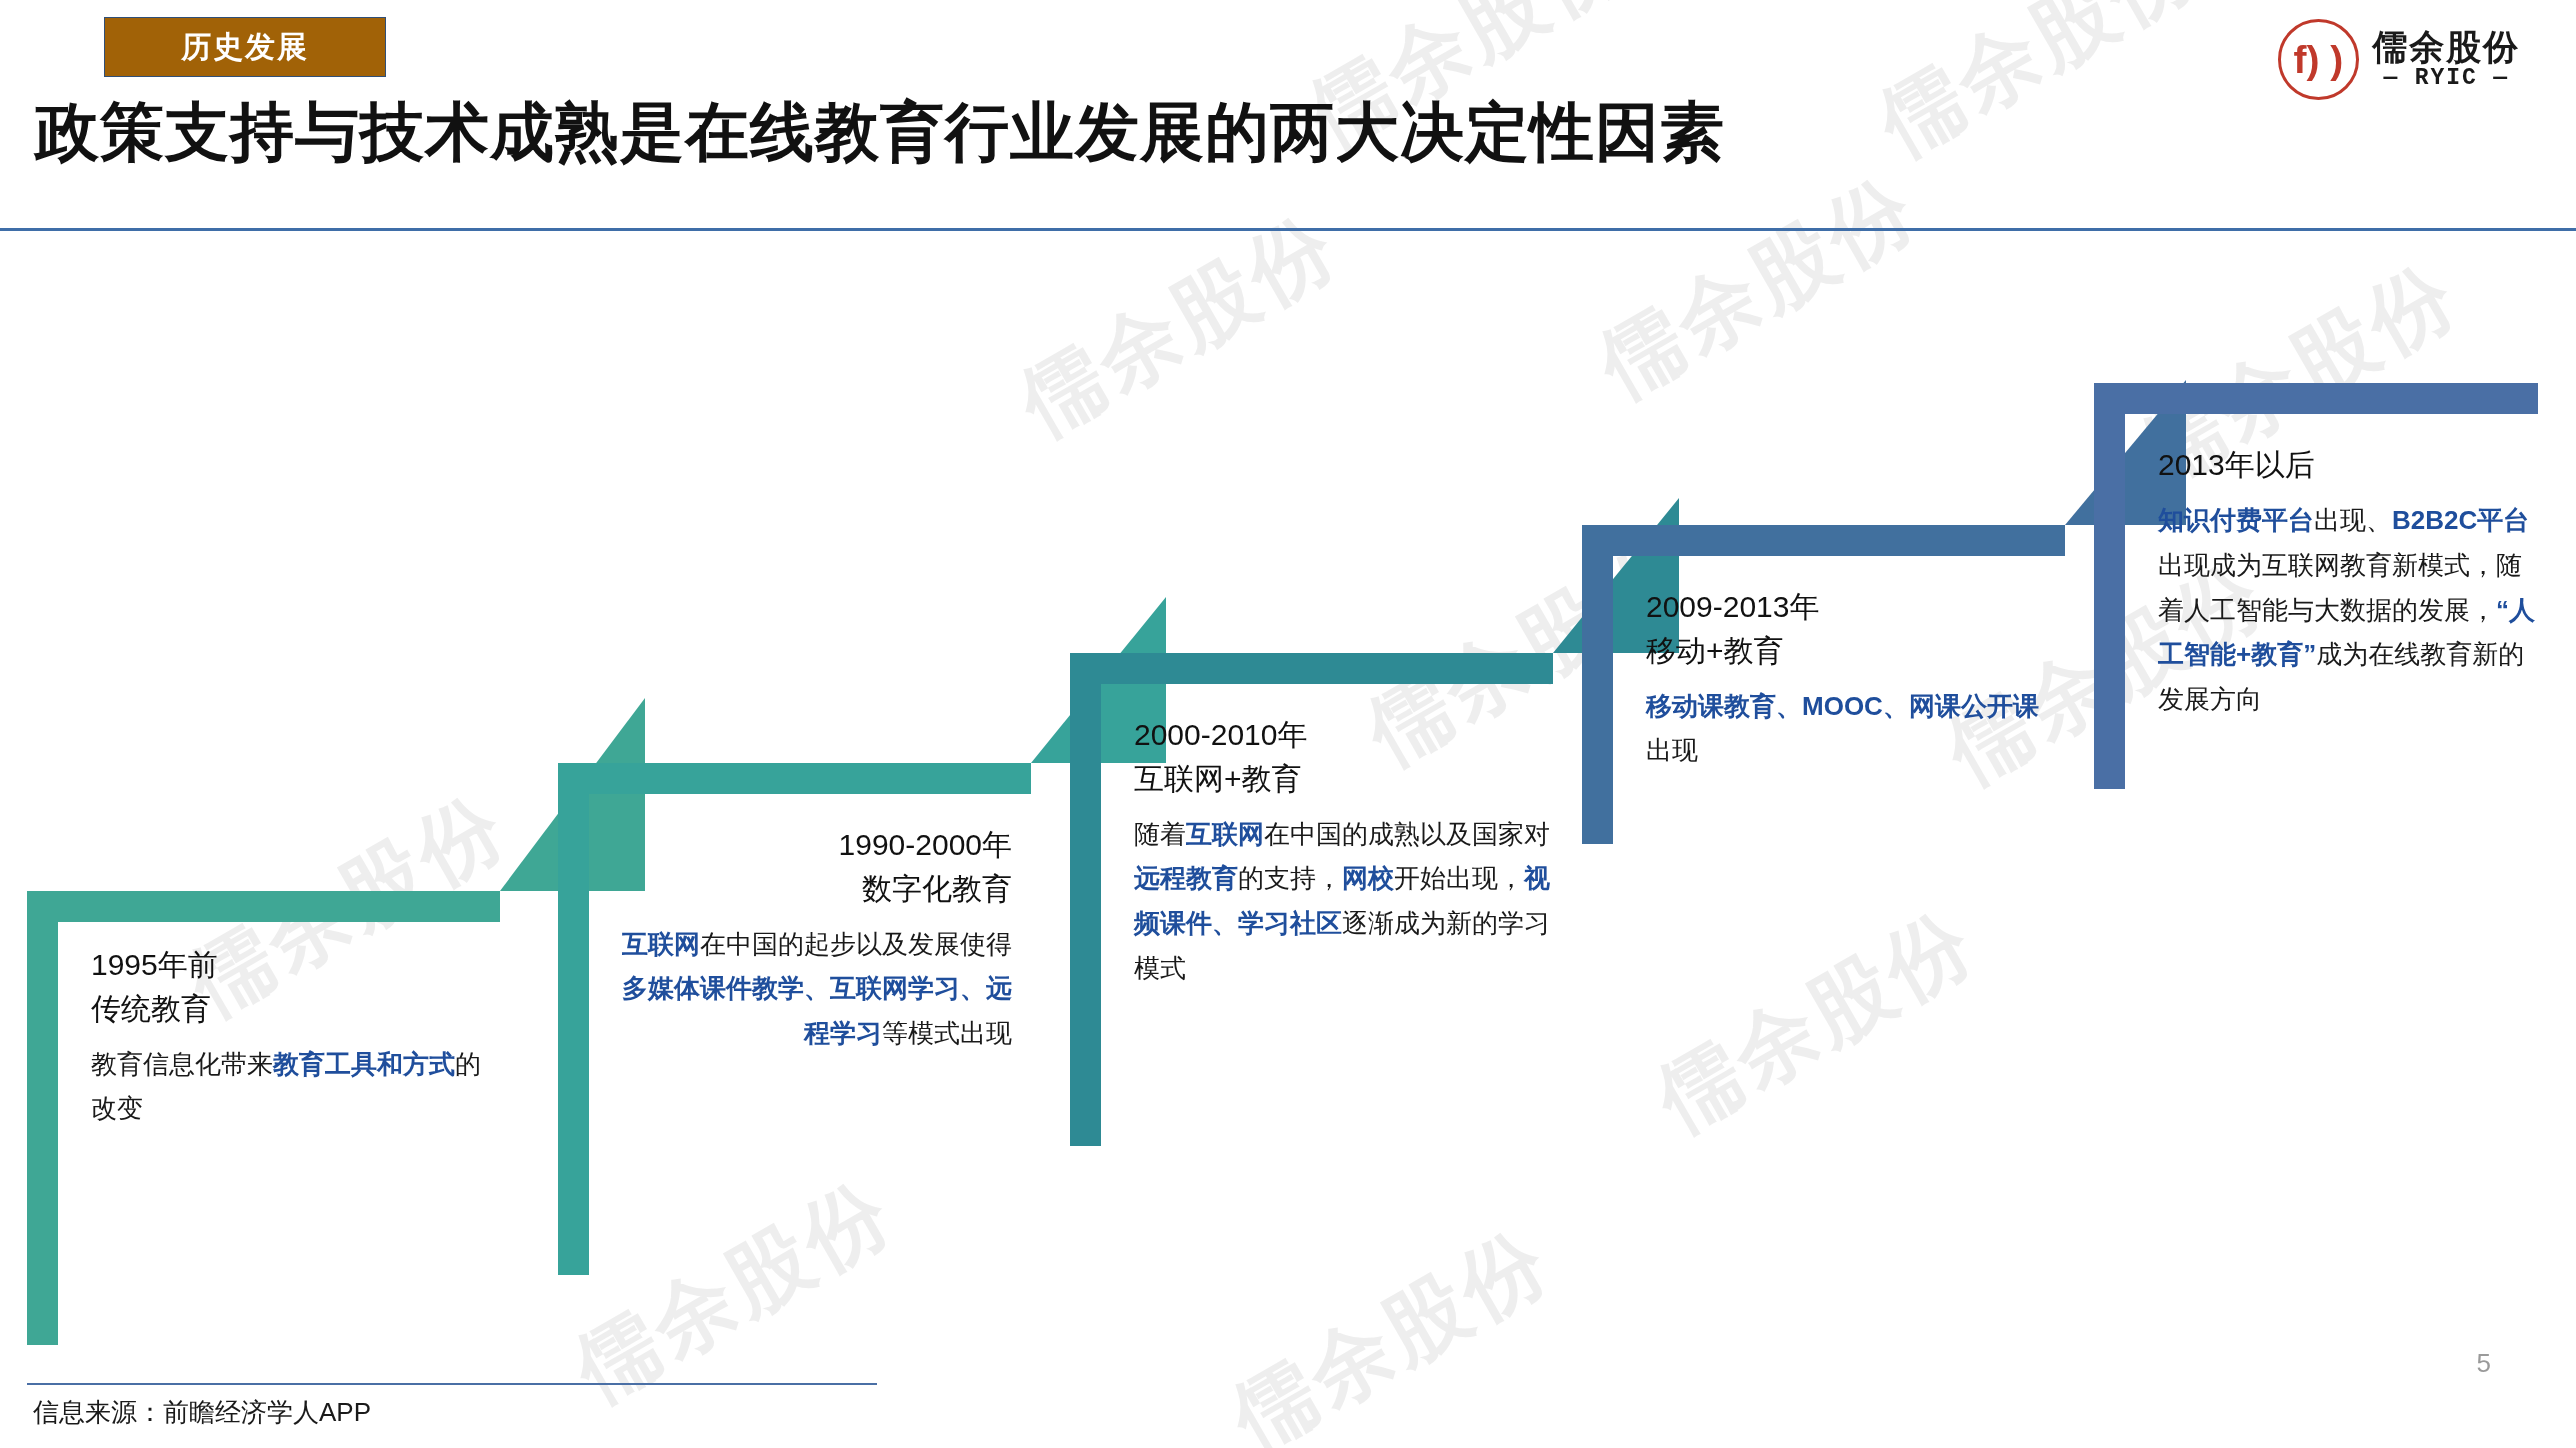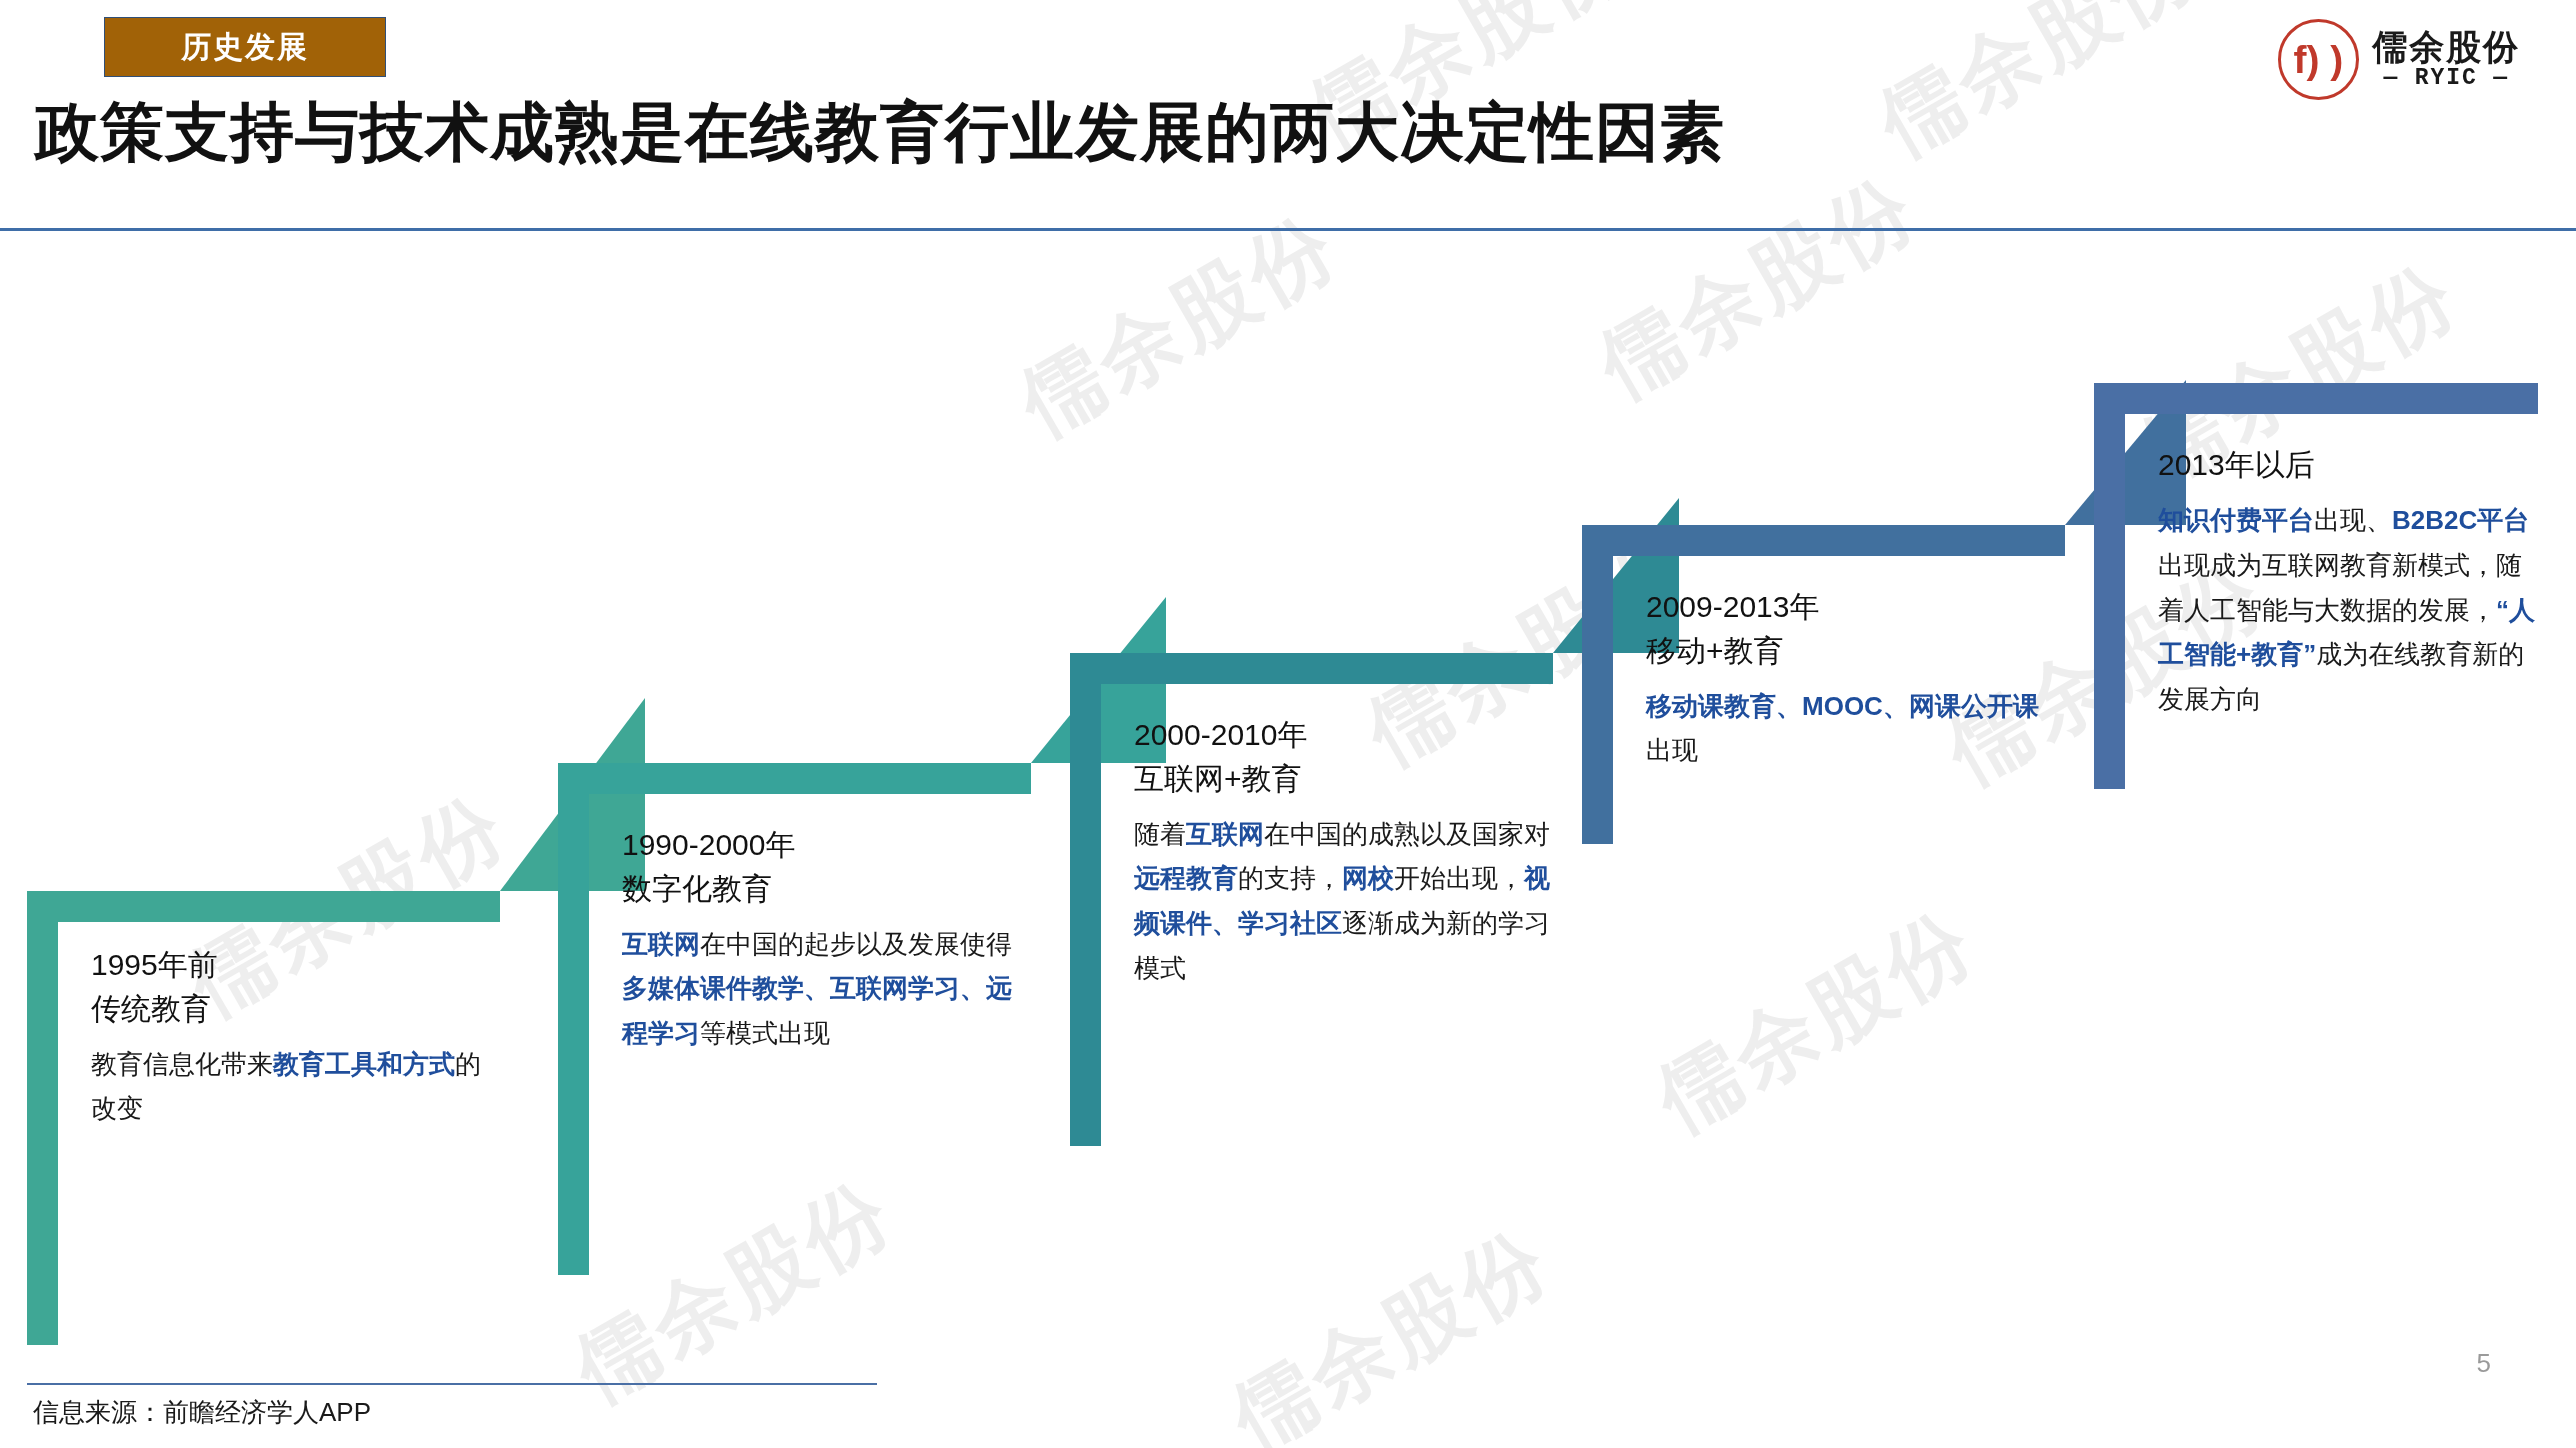--- a/index.html
+++ b/index.html
@@ -226,21 +226,21 @@
       <div class="step-desc">
         <span>教育信息化带来</span><span class="hl">教育工具和方式</span><span>的改变</span>
       </div>
     </div>
   </div>
 
   <div class="step" style="left:558px; top:535px; width:502px;">
     <div class="bar-h" style="left:0; top:0; width:473px; background:#37a39a;"></div>
     <div class="bar-v" style="left:0; top:0; height:512px; background:#37a39a;"></div>
     <div class="tri" style="left:473px; top:-166px; border-left:135px solid transparent; border-bottom:166px solid #37a39a;"></div>
-    <div class="step-body" style="left:64px; top:60px; width:406px;">
+    <div class="step-body" style="left:48px; top:60px; width:406px;text-align:right;">
       <div class="step-title">
         <div>1990-2000年</div>
         <div>数字化教育</div>
       </div>
       <div class="step-desc">
         <span class="hl">互联网</span><span>在中国的起步以及发展使得</span><span class="hl">多媒体课件教学、互联网学习、远程学习</span><span>等模式出现</span>
       </div>
     </div>
   </div>
 

